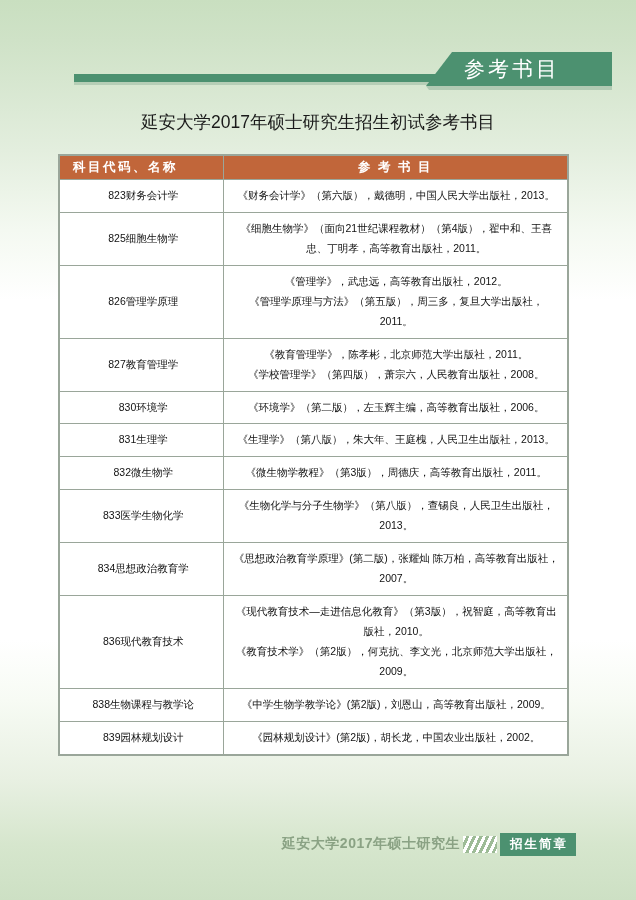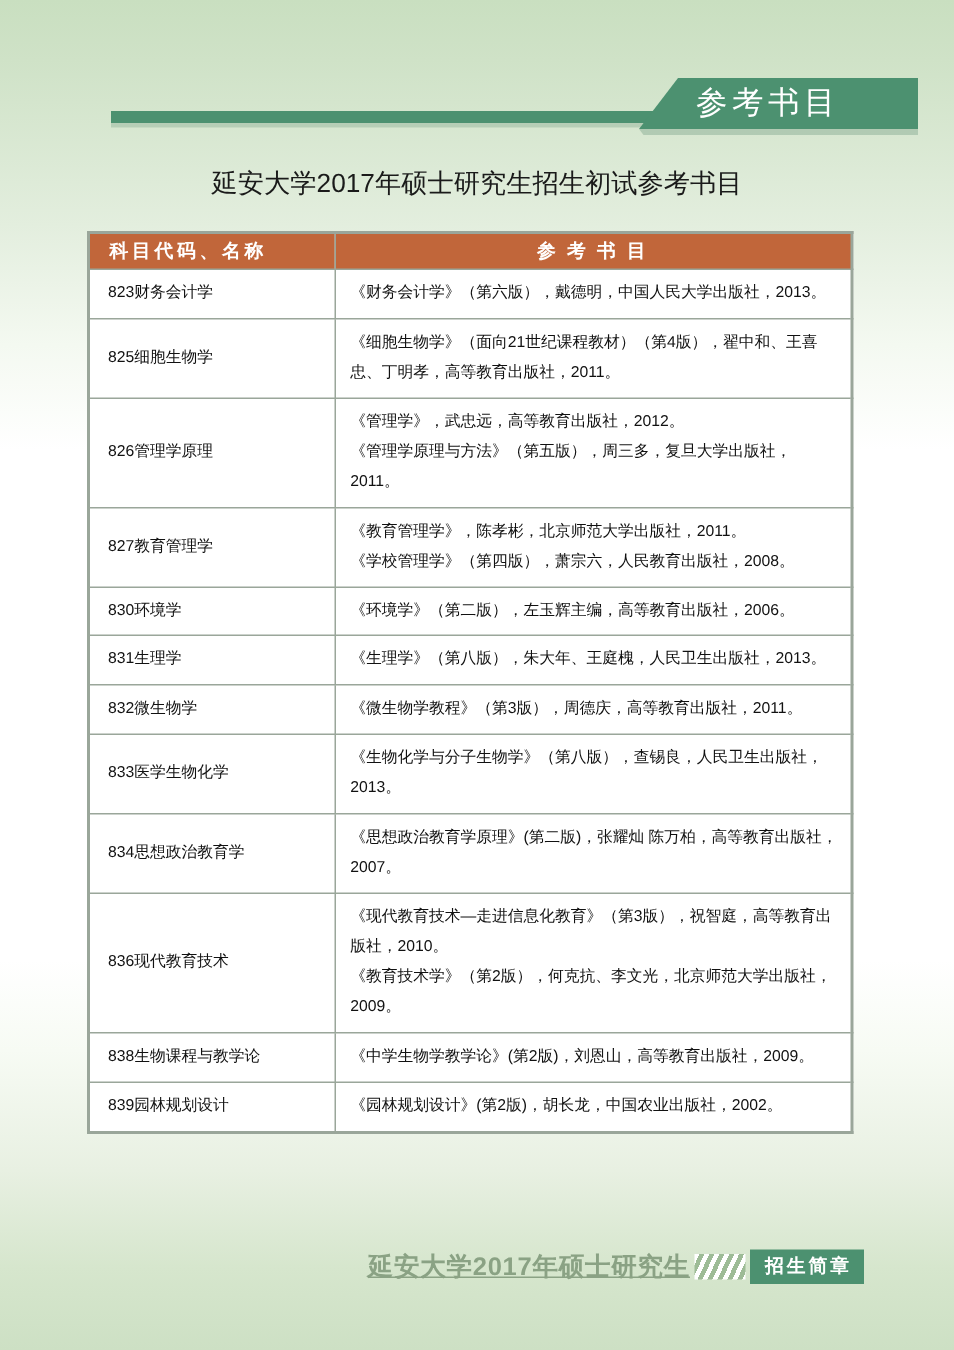--- a/index.html
+++ b/index.html
@@ -133,20 +133,21 @@
     padding-left: 13px;
     letter-spacing: 2.5px;
   }
   table.biblio td {
     border: 1px solid #9aa69a;
     font-size: 10.5px;
     color: #111111;
     vertical-align: middle;
     padding: 6px 8px 6px 10px;
     line-height: 1.9;
+    text-align: center;
   }
   table.biblio td.code-cell {
     padding-left: 12px;
     white-space: pre-line;
   }
   table.biblio td.book-cell p {
     margin: 0;
   }
 
   
@@ -159,26 +160,25 @@
   }
   .footer-inner {
     position: absolute;
     right: 60px;
     top: 0;
     display: flex;
     align-items: center;
     height: 22px;
   }
   .footer-univ {
-    font-size: 17px;
+    font-size: 14px;
     color: #8aa284;
     letter-spacing: 0.5px;
     font-weight: bold;
     white-space: nowrap;
-    text-decoration: underline;
   }
   .footer-stripes {
     width: 34px;
     height: 17px;
     margin: 0 3px 0 3px;
     background: repeating-linear-gradient(
       115deg,
       #ffffff 0px, #ffffff 3px,
       #9dbb96 3px, #9dbb96 6px);
   }

